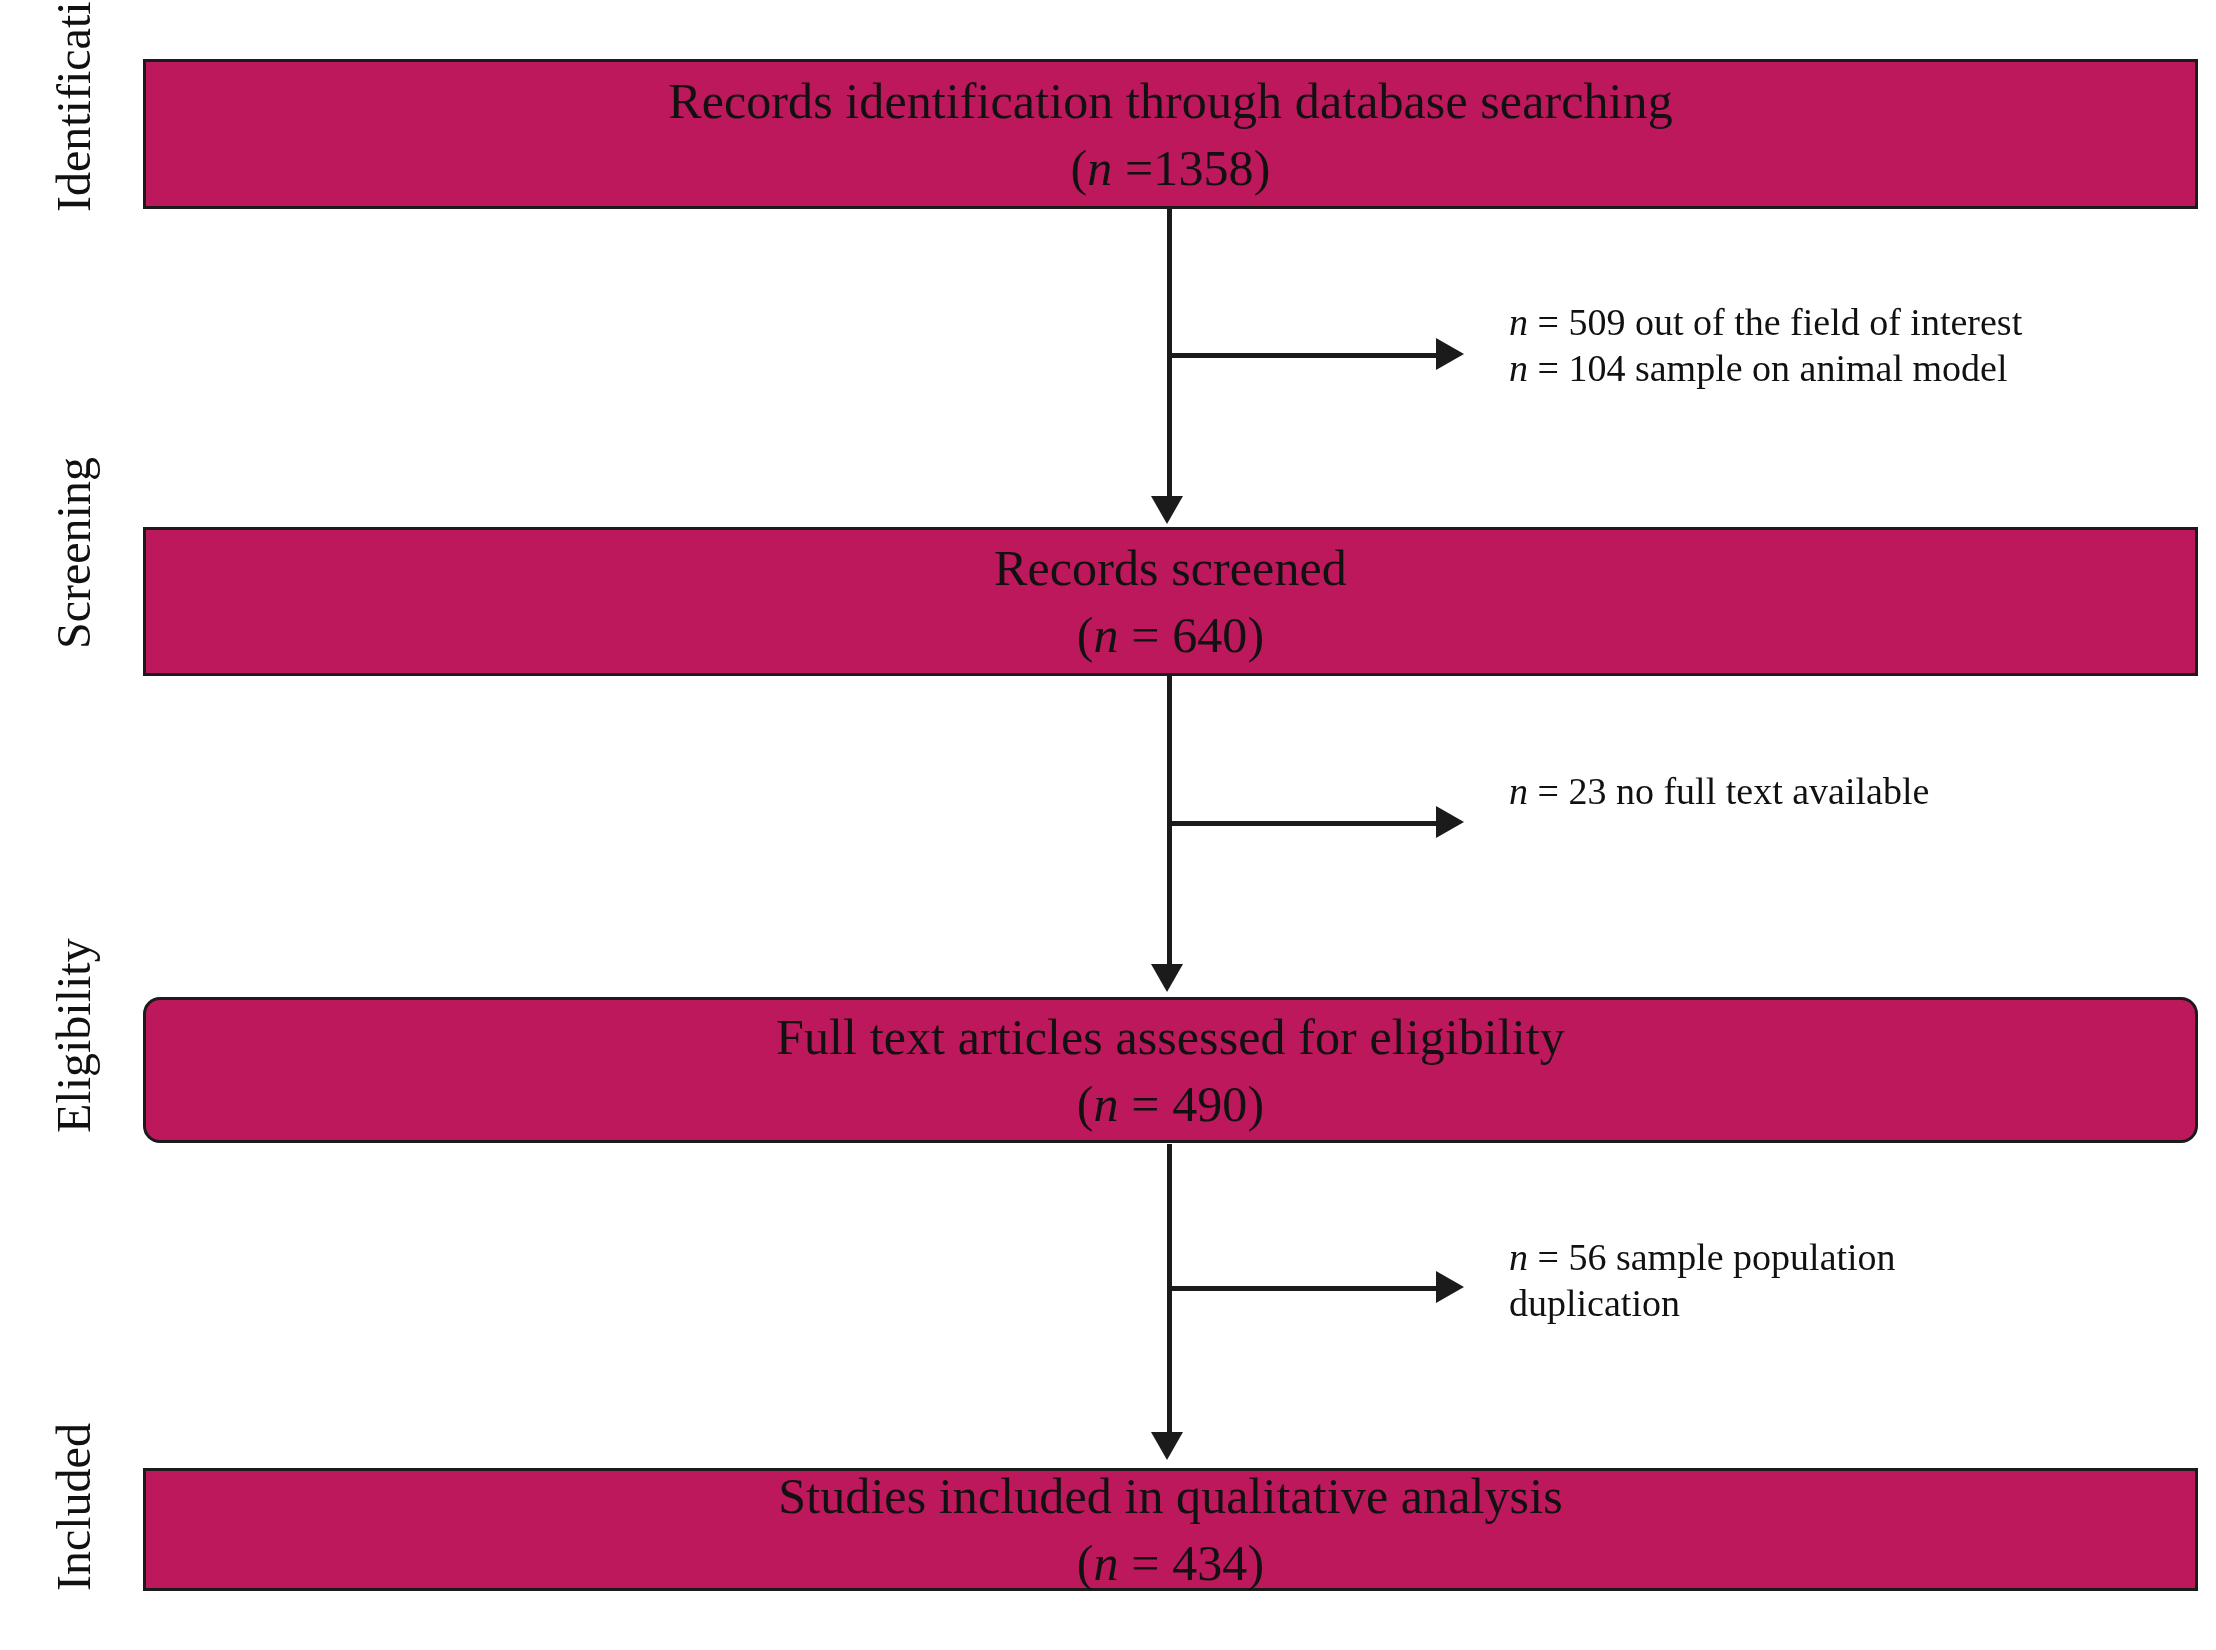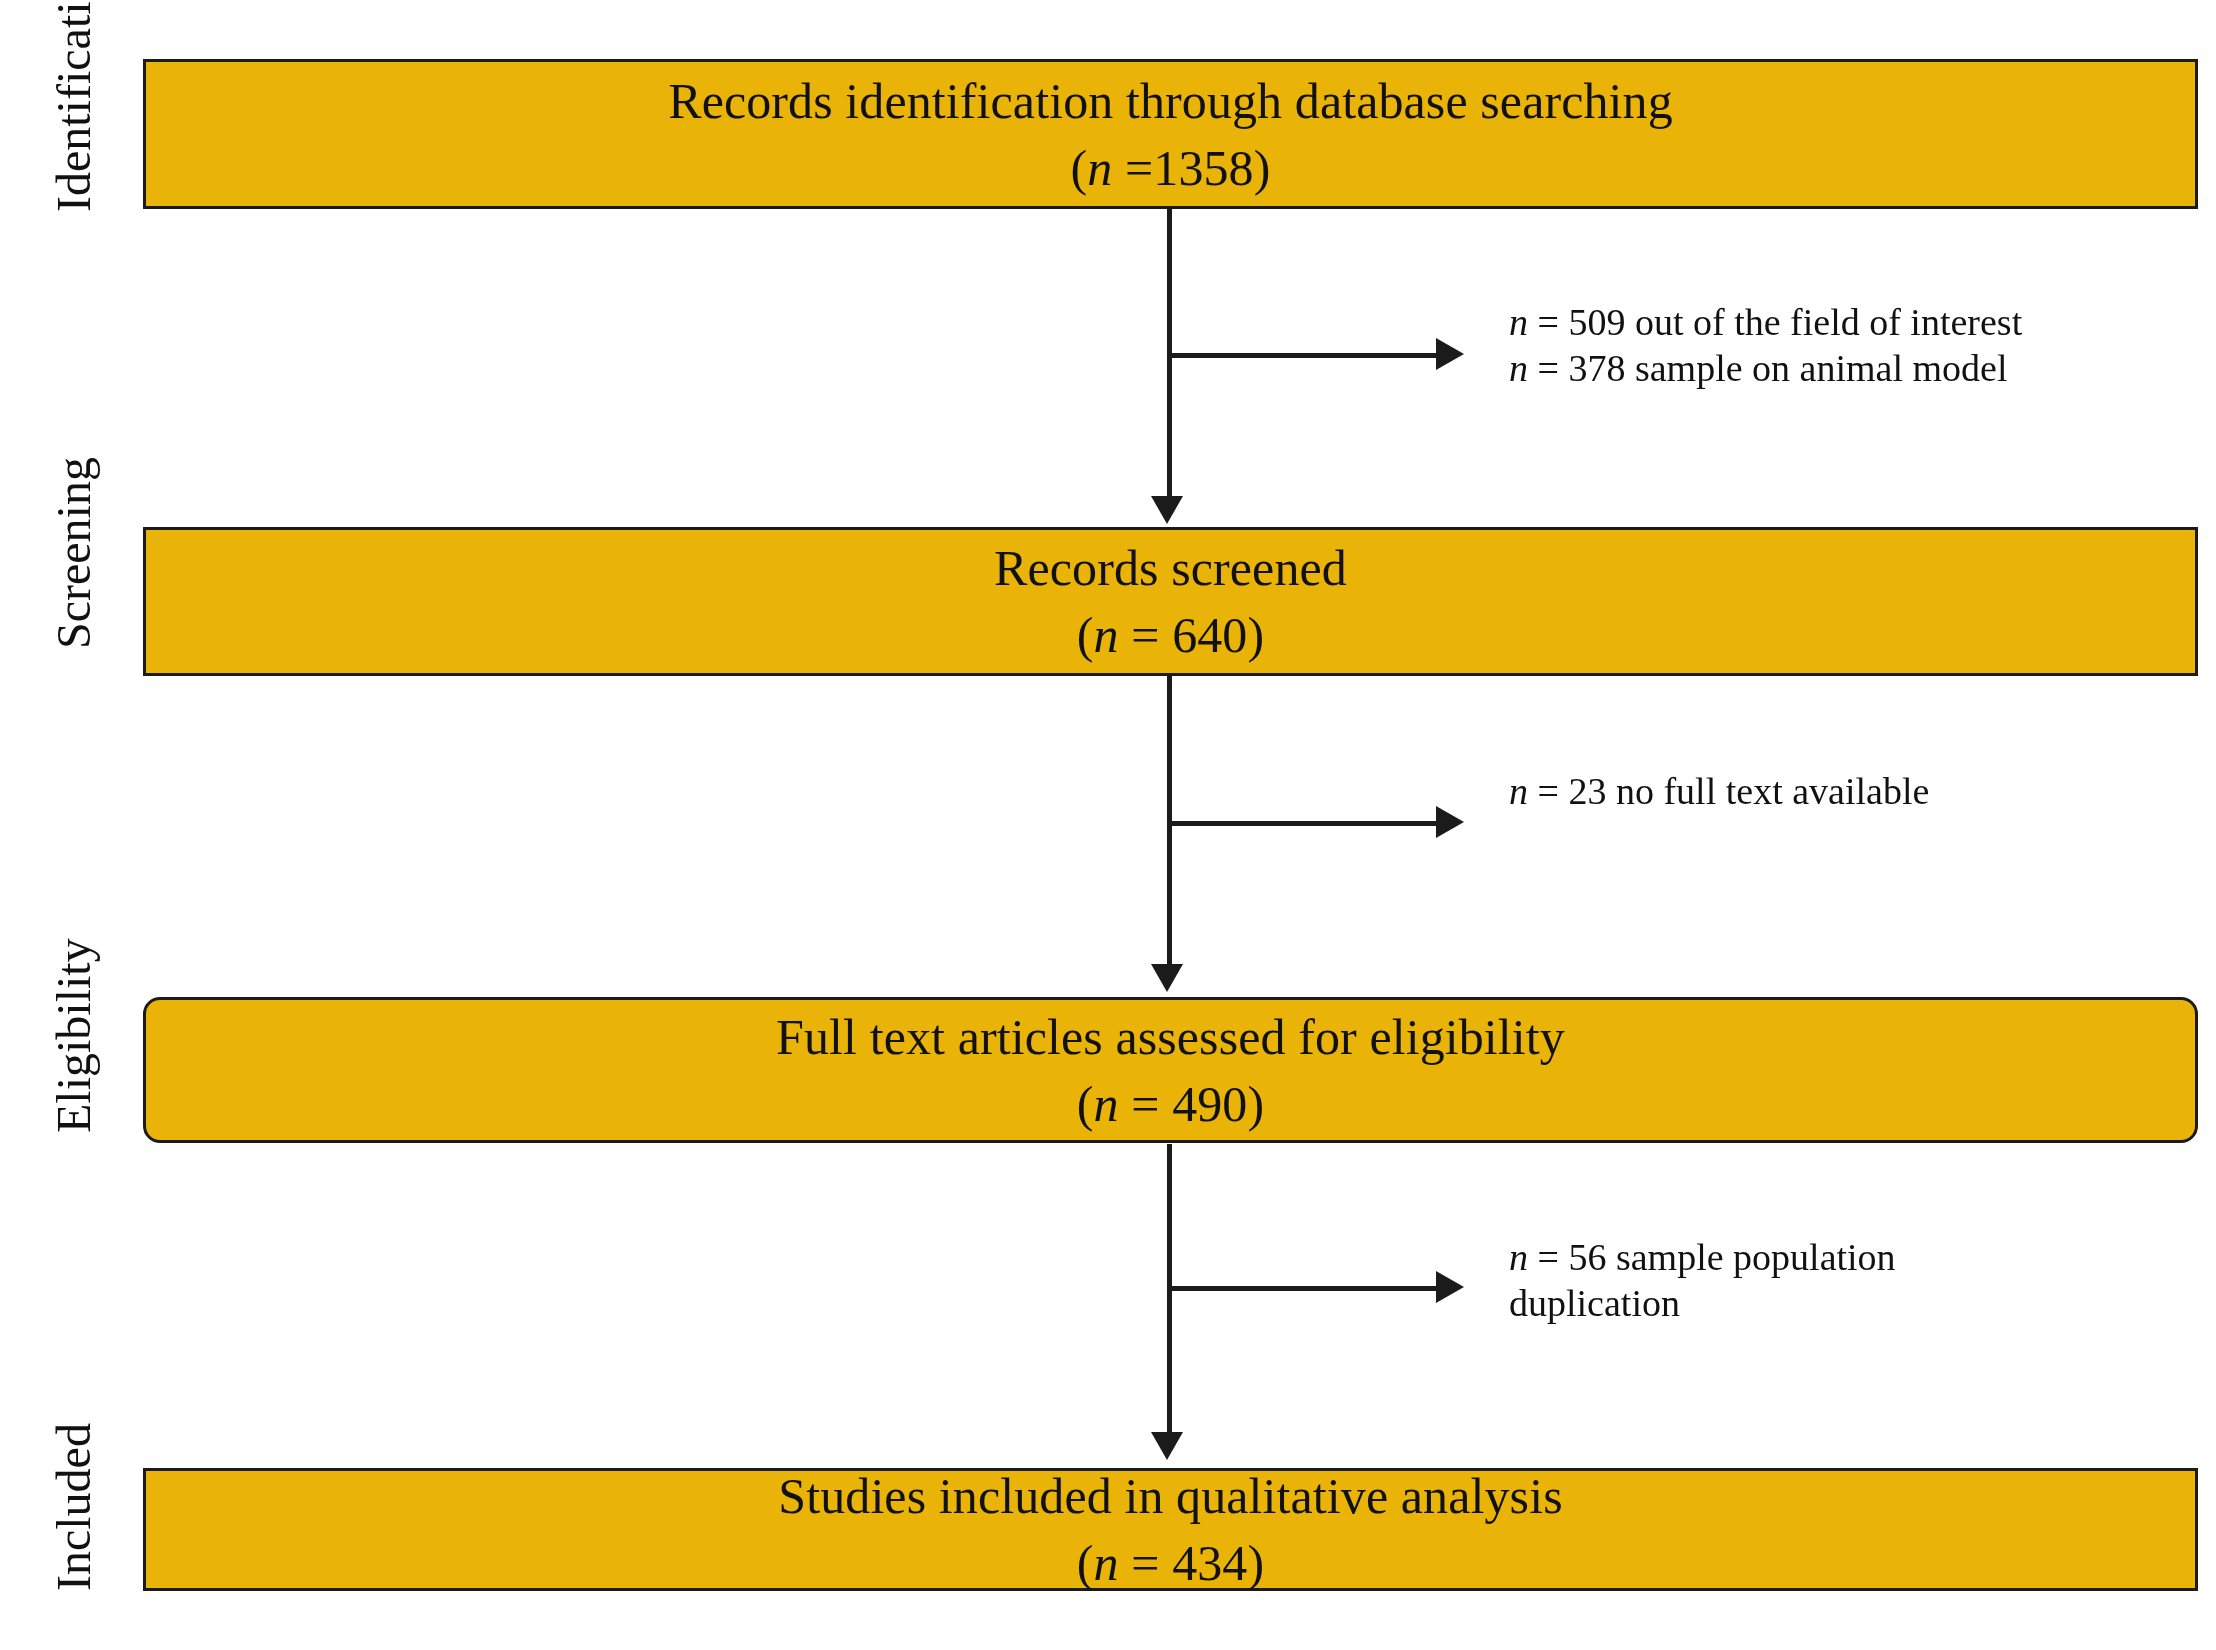--- a/index.html
+++ b/index.html
@@ -36,21 +36,21 @@
     transform: rotate(-90deg);
     transform-origin: left top;
     white-space: nowrap;
   }
 
   
   .flow-box {
     position: absolute;
     box-sizing: border-box;
     border: 3.2px solid #1b1b1b;
-    background: #eab308;
+    background: #be185d;
     display: flex;
     flex-direction: column;
     align-items: center;
     justify-content: center;
     text-align: center;
   }
   .flow-box .line {
     font-size: 50px;
     line-height: 1.16;
     white-space: nowrap;
@@ -130,21 +130,21 @@
   </div>
 
   <div class="v-line" style="left: 1167px; top: 209px; height: 290px;"></div>
   <div class="arrow-down" style="left: 1151px; top: 496px;"></div>
 
   <div class="h-line" style="left: 1167px; top: 353px; width: 271px;"></div>
   <div class="arrow-right" style="left: 1436px; top: 338px;"></div>
 
   <div class="exclusion" style="left: 1509px; top: 299px; width: 700px;">
     <div class="line"><i class="n">n</i><span> = </span><span>509</span><span> out of the field of interest</span></div>
-    <div class="line"><i class="n">n</i><span> = </span><span>378</span><span> sample on animal model</span></div>
+    <div class="line"><i class="n">n</i><span> = </span><span>104</span><span> sample on animal model</span></div>
   </div>
 
   <div class="flow-box" style="left: 143px; top: 527px; width: 2055px; height: 149px;">
     <div class="line">Records screened</div>
     <div class="line count"><span>(</span><i class="n">n</i><span> = </span><span>640</span><span>)</span></div>
   </div>
 
   <div class="v-line" style="left: 1167px; top: 676px; height: 290px;"></div>
   <div class="arrow-down" style="left: 1151px; top: 964px;"></div>
 

